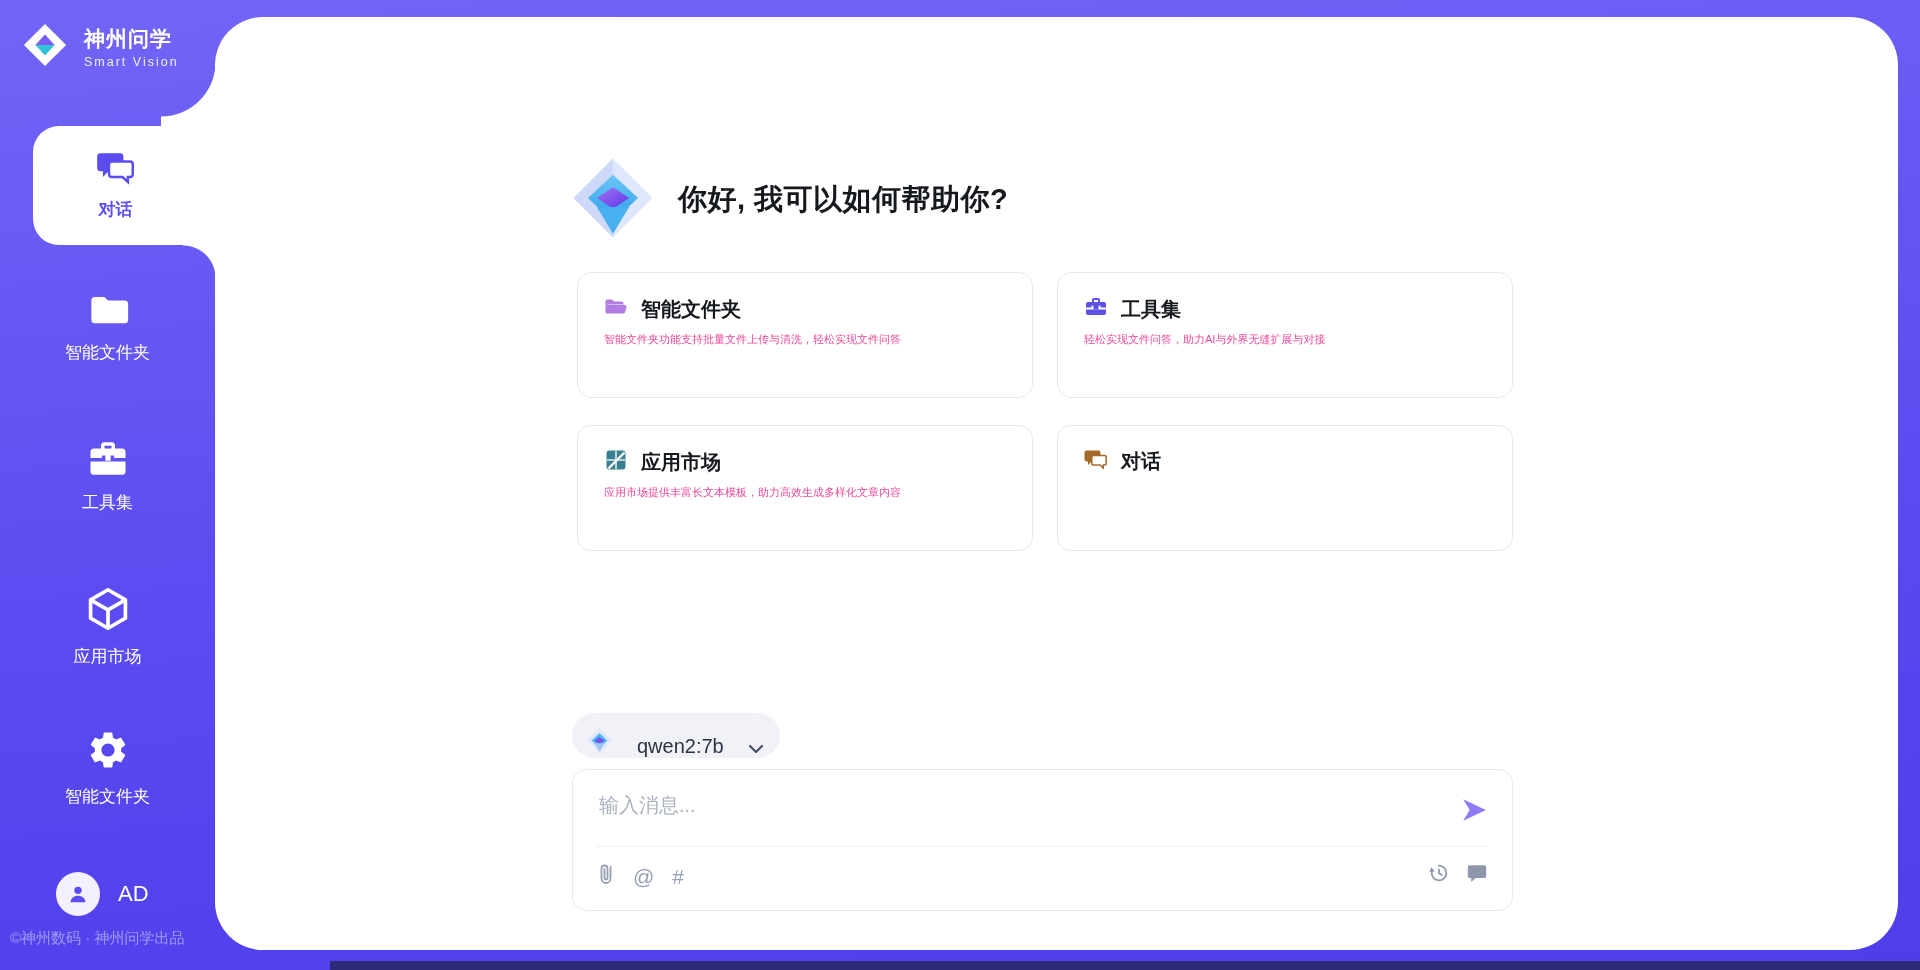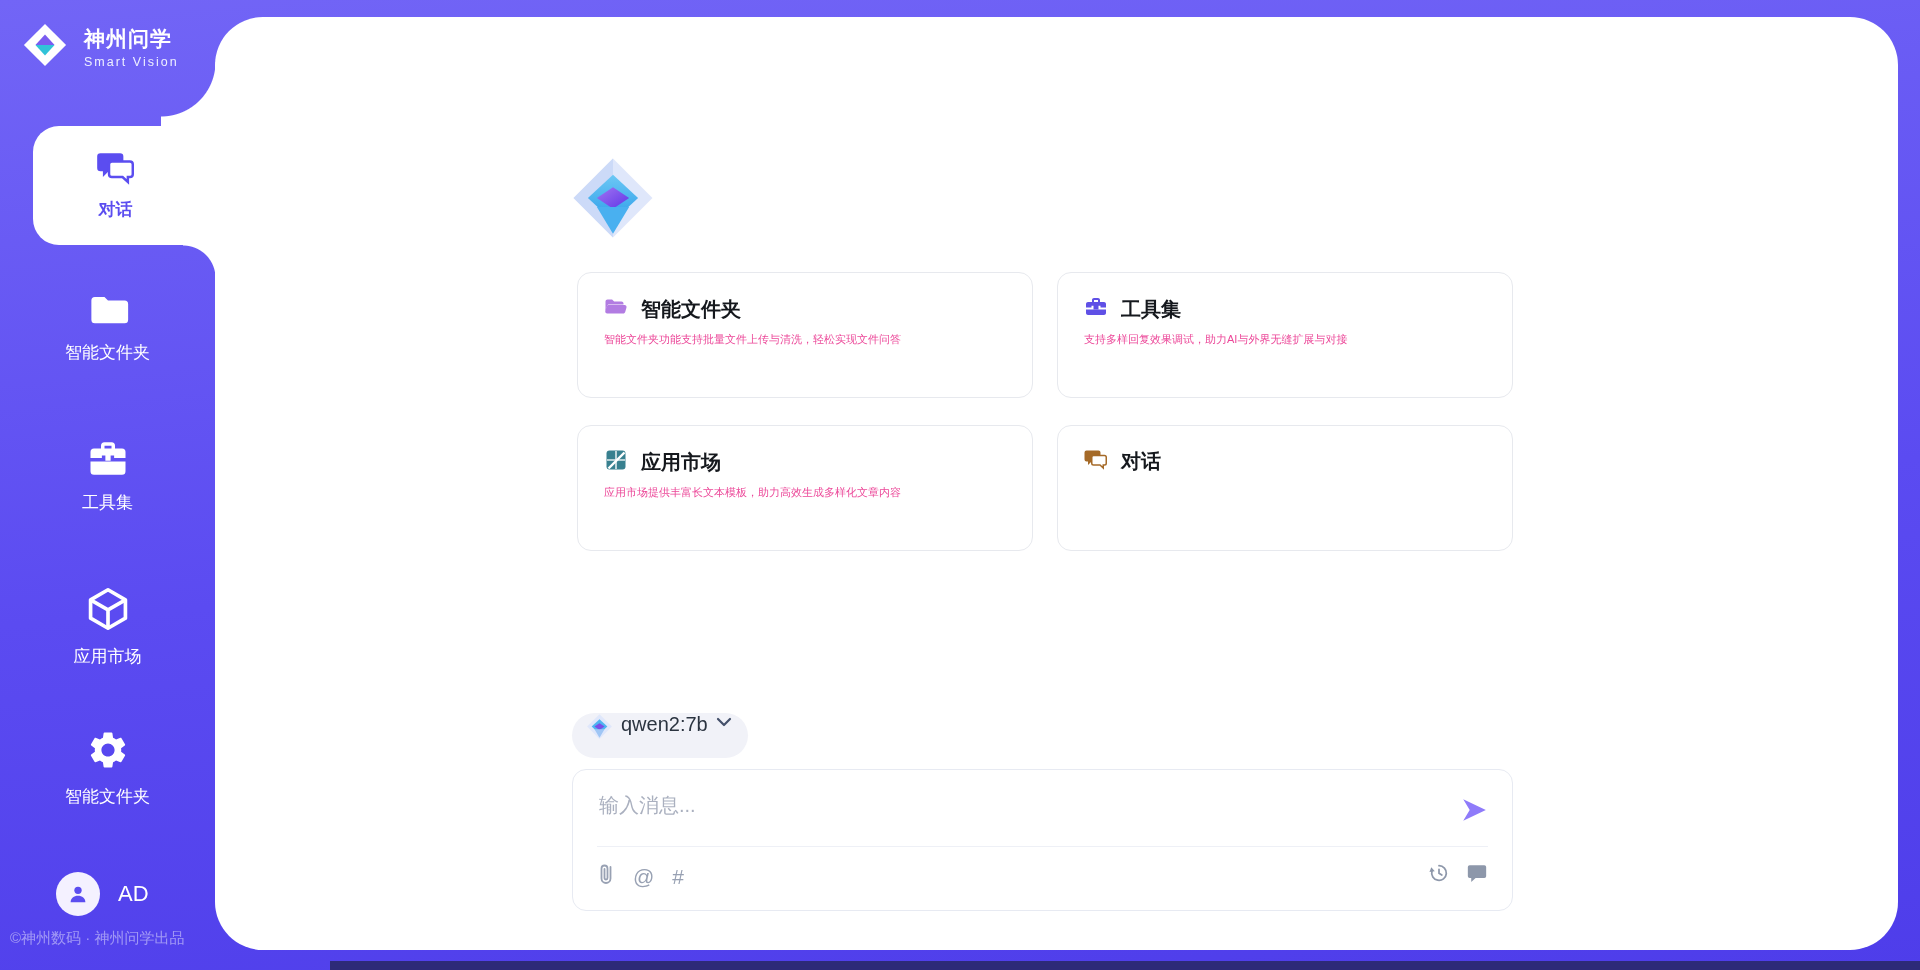--- a/index.html
+++ b/index.html
@@ -46,21 +46,21 @@
   .cards { position:absolute; left:577px; top:272px; display:grid;
            grid-template-columns:456px 456px; column-gap:24px; row-gap:27px; }
   .card { height:126px; background:#fff; border:1px solid #e7e9ee; border-radius:14px;
           padding:22px 26px; cursor:pointer; }
   .card-head { display:flex; align-items:center; gap:13px; }
   .card-title { font-size:20px; font-weight:700; color:#15181d; }
   .card-desc { margin-top:9px; font-size:11px; line-height:1.42; color:#ec4899; }
 
   
   .model-pill { position:absolute; left:572px; top:713px; height:45px; padding:0 16px 0 14px;
-                background:#f1f2f8; border-radius:23px; display:flex; align-items:flex-start; gap:8px;
+                background:#f1f2f8; border-radius:23px; display:flex; align-items:flex-end; gap:24px;
                 cursor:pointer; }
   .model-name { font-size:20px; color:#2b3440; }
 
   
   .composer { position:absolute; left:572px; top:769px; width:941px; height:142px;
               background:#fff; border:1px solid #e7eaf2; border-radius:14px; }
   .composer-input { position:absolute; left:26px; top:14px; width:840px; height:42px;
                     border:none; outline:none; font-size:20px; color:#333;
                     font-family:"Liberation Sans","DejaVu Sans",sans-serif; background:transparent; }
   .composer-input::placeholder { color:#aab0bf; }
@@ -172,20 +172,21 @@
               <stop offset="1" stop-color="#2e9de8"></stop>
           </linearGradient>
         </defs>
         <polygon points="48,4 92,48 48,92 4,48" fill="#dfe7fb"></polygon>
         <polygon points="48,4 4,48 48,92" fill="#ccdaf8"></polygon>
         <polygon points="48,22 76,48 48,74 20,48" fill="url(#cg)"></polygon>
         <polygon points="48,36 66,48 48,60 30,48" fill="url(#pg)"></polygon>
         <polygon points="30,58 66,58 48,88" fill="#49b0f0"></polygon>
       </svg>
     </span>
+    <span class="greet-text">你好, 我可以如何帮助你?</span>
   </div>
 
   <div class="cards">
 
     <div class="card">
       <div class="card-head">
         <span style="color: rgb(178, 124, 226);">
           <svg width="24" height="24" viewBox="0 0 24 24">
             <path fill="currentColor" d="M1.5,6.5C1.5,5.4,2.4,4.5,3.5,4.5h4.6l2,2h7.4c1.1,0,2,0.9,2,2v1H5.1c-1,0-1.9,0.7-2.1,1.7L1.5,16V6.5z"></path>
             <path fill="currentColor" d="M3.2,18.5c-1.3,0-2.2-1.2-1.9-2.4l1.3-4.6c0.2-0.9,1-1.5,1.9-1.5h16.1c1.3,0,2.2,1.2,1.9,2.4l-1.3,4.6c-0.2,0.9-1,1.5-1.9,1.5H3.2z"></path>
@@ -198,21 +199,21 @@
 
     <div class="card">
       <div class="card-head">
         <span style="color: rgb(95, 80, 230);">
           <svg width="24" height="24" viewBox="0 0 24 24">
             <path fill="currentColor" fill-rule="evenodd" d="M20,7h-4V5c0-1.1-0.9-2-2-2h-4C8.9,3,8,3.9,8,5v2H4C2.9,7,2,7.9,2,9v9c0,1.1,0.9,2,2,2h16c1.1,0,2-0.9,2-2V9 C22,7.9,21.1,7,20,7z M10,5h4v2h-4V5z M2,12.5h5.5v-1.7h2v3.4h5v-3.4h2v1.7H22v2H2Z"></path>
           </svg>
         </span>
         <span class="card-title">工具集</span>
       </div>
-      <div class="card-desc">支持多样回复效果调试，助力AI与外界无缝扩展与对接</div>
+      <div class="card-desc">轻松实现文件问答，助力AI与外界无缝扩展与对接</div>
     </div>
 
     <div class="card">
       <div class="card-head">
         <span style="color: rgb(56, 128, 143);">
           <svg width="24" height="24" viewBox="0 0 24 24">
             <rect x="2.5" y="2.5" width="19" height="19" rx="3" fill="currentColor"></rect>
             <path d="M20.5,4.5 L4.5,20.5" stroke="#ffffff" stroke-width="2.4"></path>
             <path d="M12,3 V21 M3,12 H21" stroke="#ffffff" stroke-width="1.6" opacity="0.85"></path>
           </svg>

